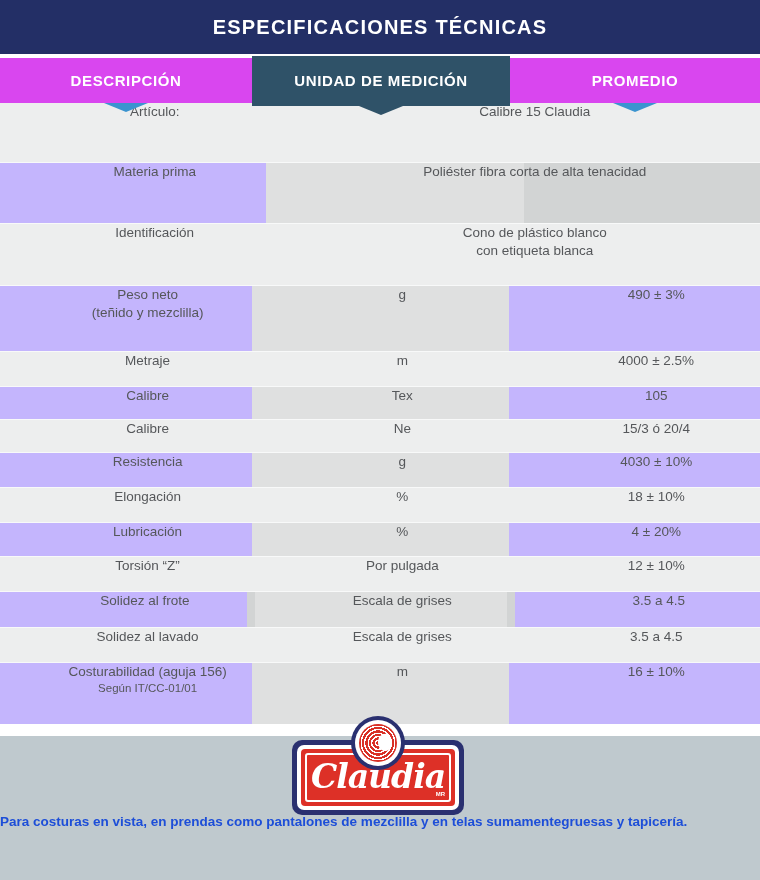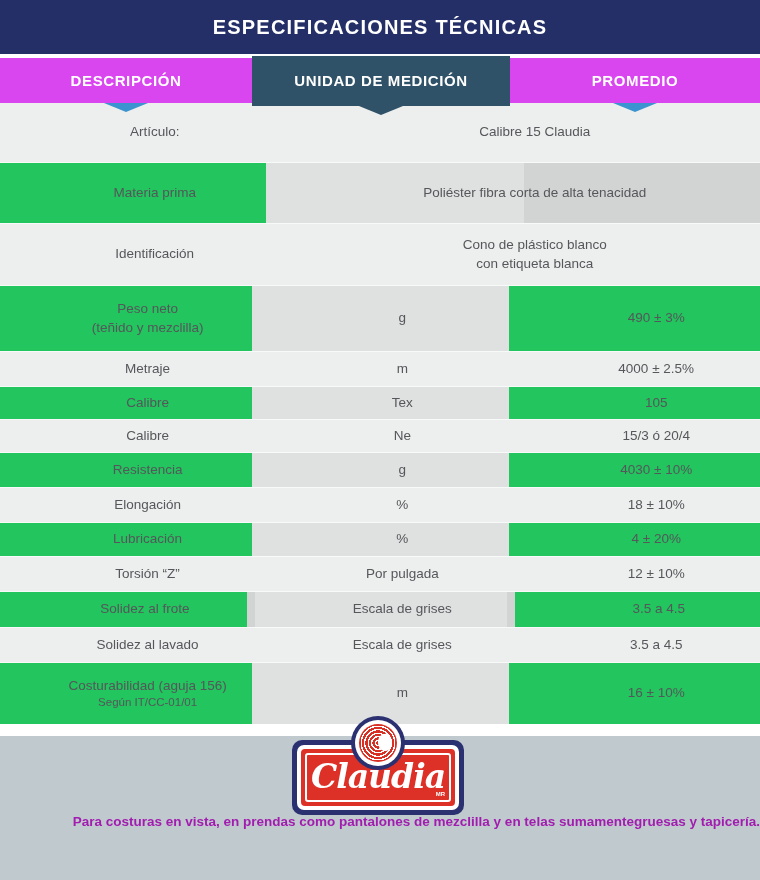--- a/index.html
+++ b/index.html
@@ -22,40 +22,40 @@
   .notch{position:absolute;width:44px;height:9px;z-index:3;
          clip-path:polygon(0 0,100% 0,50% 100%);}
   .notch.n1{left:104px;top:45px;background:#3b94cf;}
   .notch.n2{left:359px;top:48px;background:#2f5268;}
   .notch.n3{left:613px;top:45px;background:#3b94cf;}
 
   
   .rows{width:760px;}
   .row{display:flex;box-sizing:border-box;border-top:1px solid #f8f9f9;}
   .row:first-child{border-top:none;}
-  .cell{display:flex;flex-direction:column;align-items:center;justify-content:center;
+  .cell{display:flex;flex-direction:column;align-items:center;justify-content:flex-start;
         text-align:center;color:#55575a;font-size:13.5px;line-height:1.35;padding-left:43px;}
   .c1{width:252px;}
   .c2{width:258px;}
   .c3{width:250px;}
   .wide{width:508px;}
   .light{background:#edeeee;}
-  .dark .c1,.dark .c3{background:#22c55e;}
+  .dark .c1,.dark .c3{background:#c4b5fd;}
   .dark .c2{background:#dfe0e0;}
   .dark .wide{background:linear-gradient(90deg,#dfe0e0 0 258px,#d2d4d4 258px);}
   .dark.row{background:#d2d4d4;}
   .h59{height:59px;} .h61{height:61px;} .h62{height:62px;} .h66{height:66px;}
   .h35{height:35px;} .h34{height:34px;} .h33{height:33px;} .h36{height:36px;gap:8px;}
   .small-sub{font-size:11.5px;}
 
   
   .foot-gap{height:12px;background:#ffffff;}
   .footer{height:144px;background:#bfc9ce;position:relative;}
-  .footer-note{position:absolute;left:0;top:78px;width:760px;text-align:right;
-               color:#a21caf;font-weight:bold;font-size:13.5px;}
+  .footer-note{position:absolute;left:0;top:78px;width:760px;text-align:left;
+               color:#1d4ed8;font-weight:bold;font-size:13.5px;}
 
   
   .logo{position:absolute;left:0;top:0;width:760px;height:880px;pointer-events:none;z-index:10;}
   .logo-rect{position:absolute;left:292px;top:740px;width:172px;height:75px;
              background:#2a3070;border-radius:10px;}
   .logo-white{position:absolute;left:5px;top:5px;right:5px;bottom:5px;
               background:#ffffff;border-radius:7px;}
   .logo-red{position:absolute;left:4px;top:4px;right:4px;bottom:4px;
             background:#dd3027;border-radius:4px;}
   .logo-red::after{content:"";position:absolute;left:4px;top:4px;right:4px;bottom:4px;

